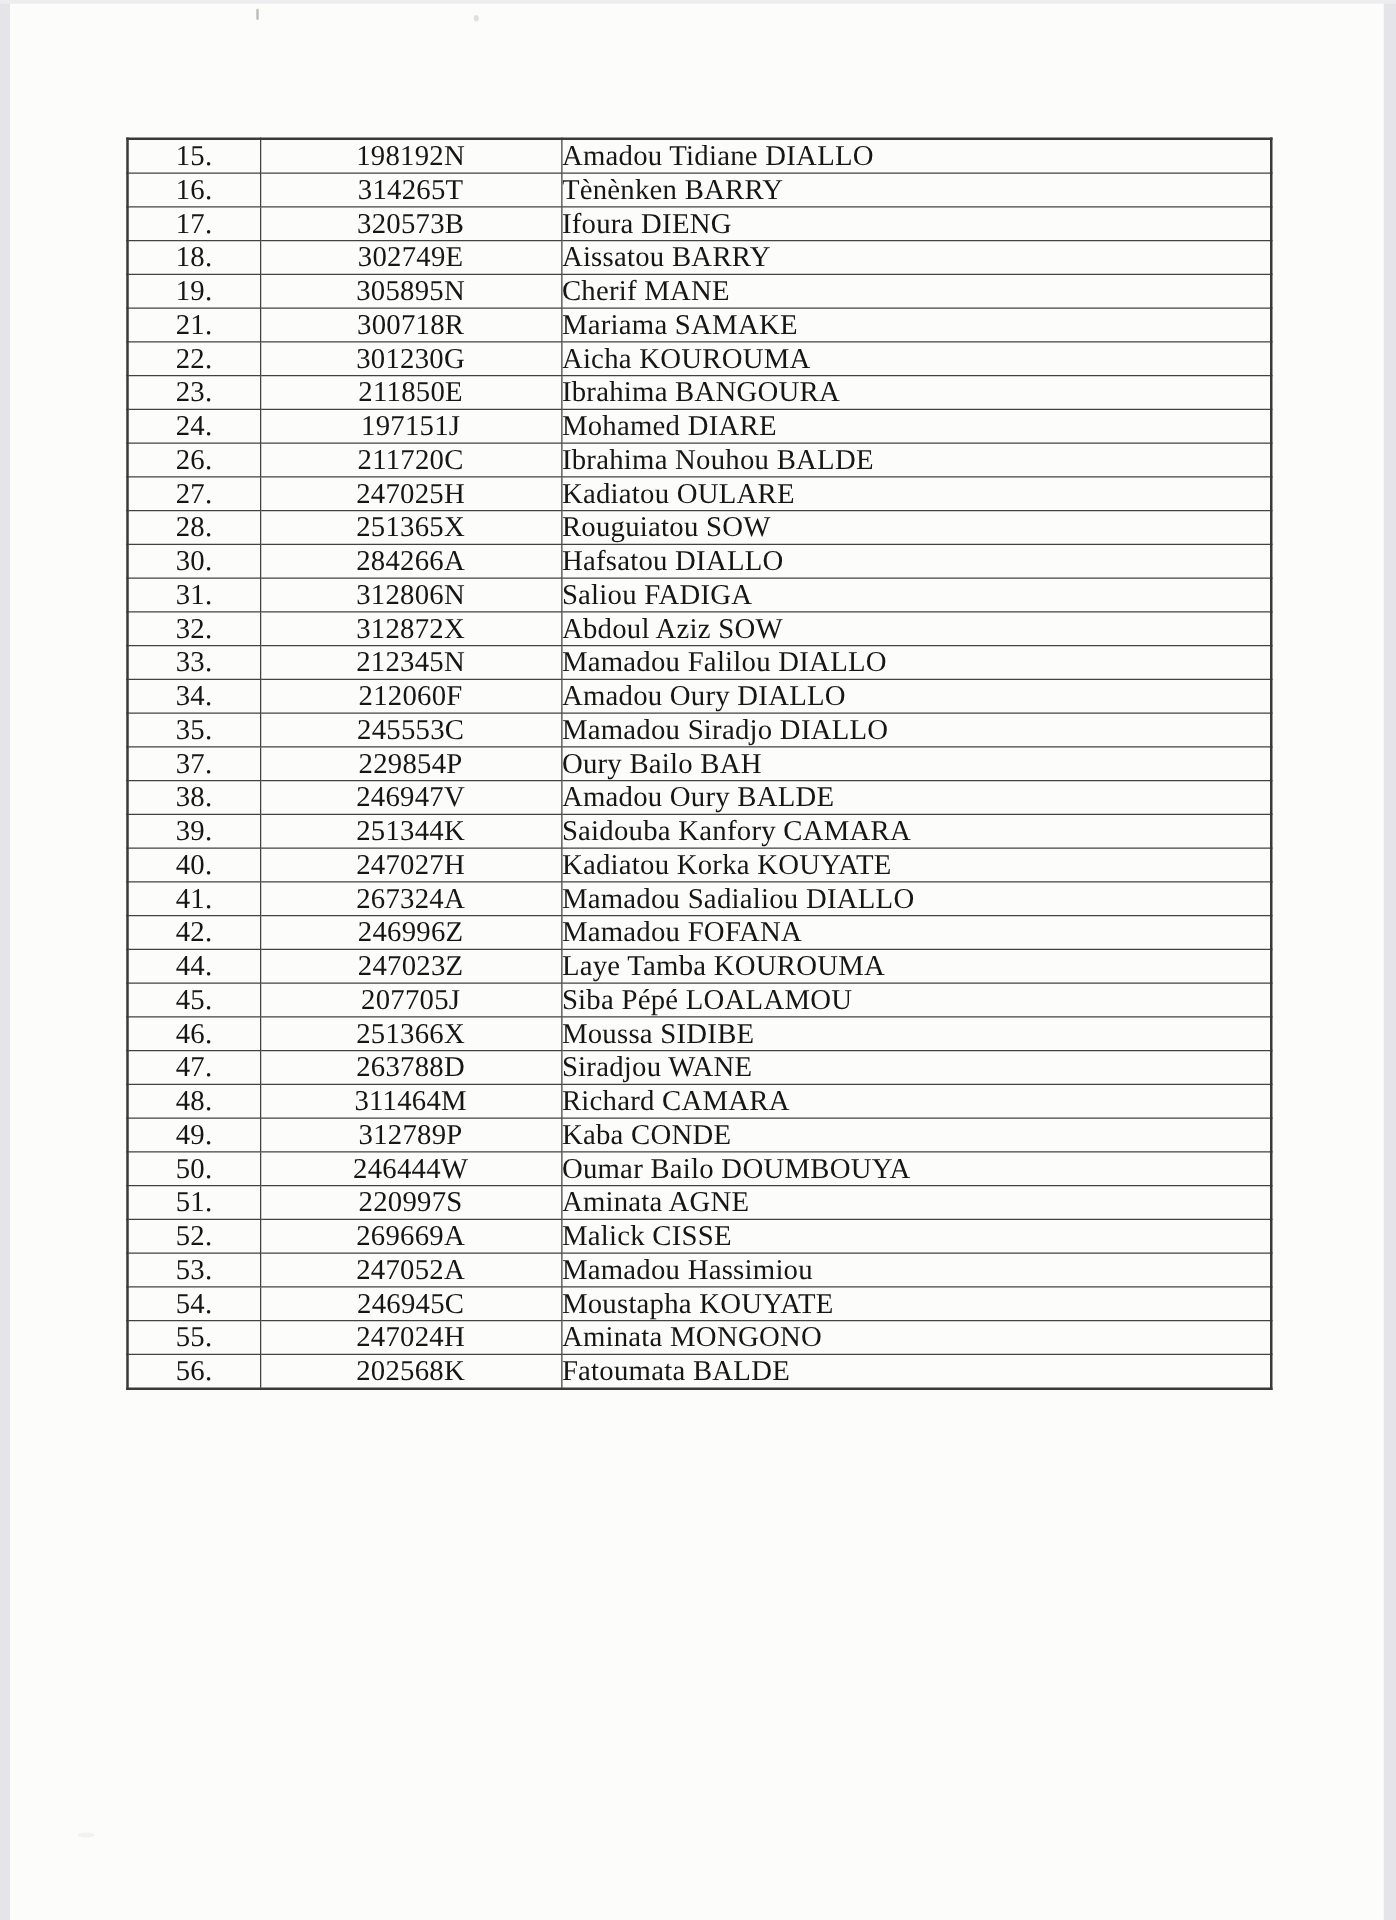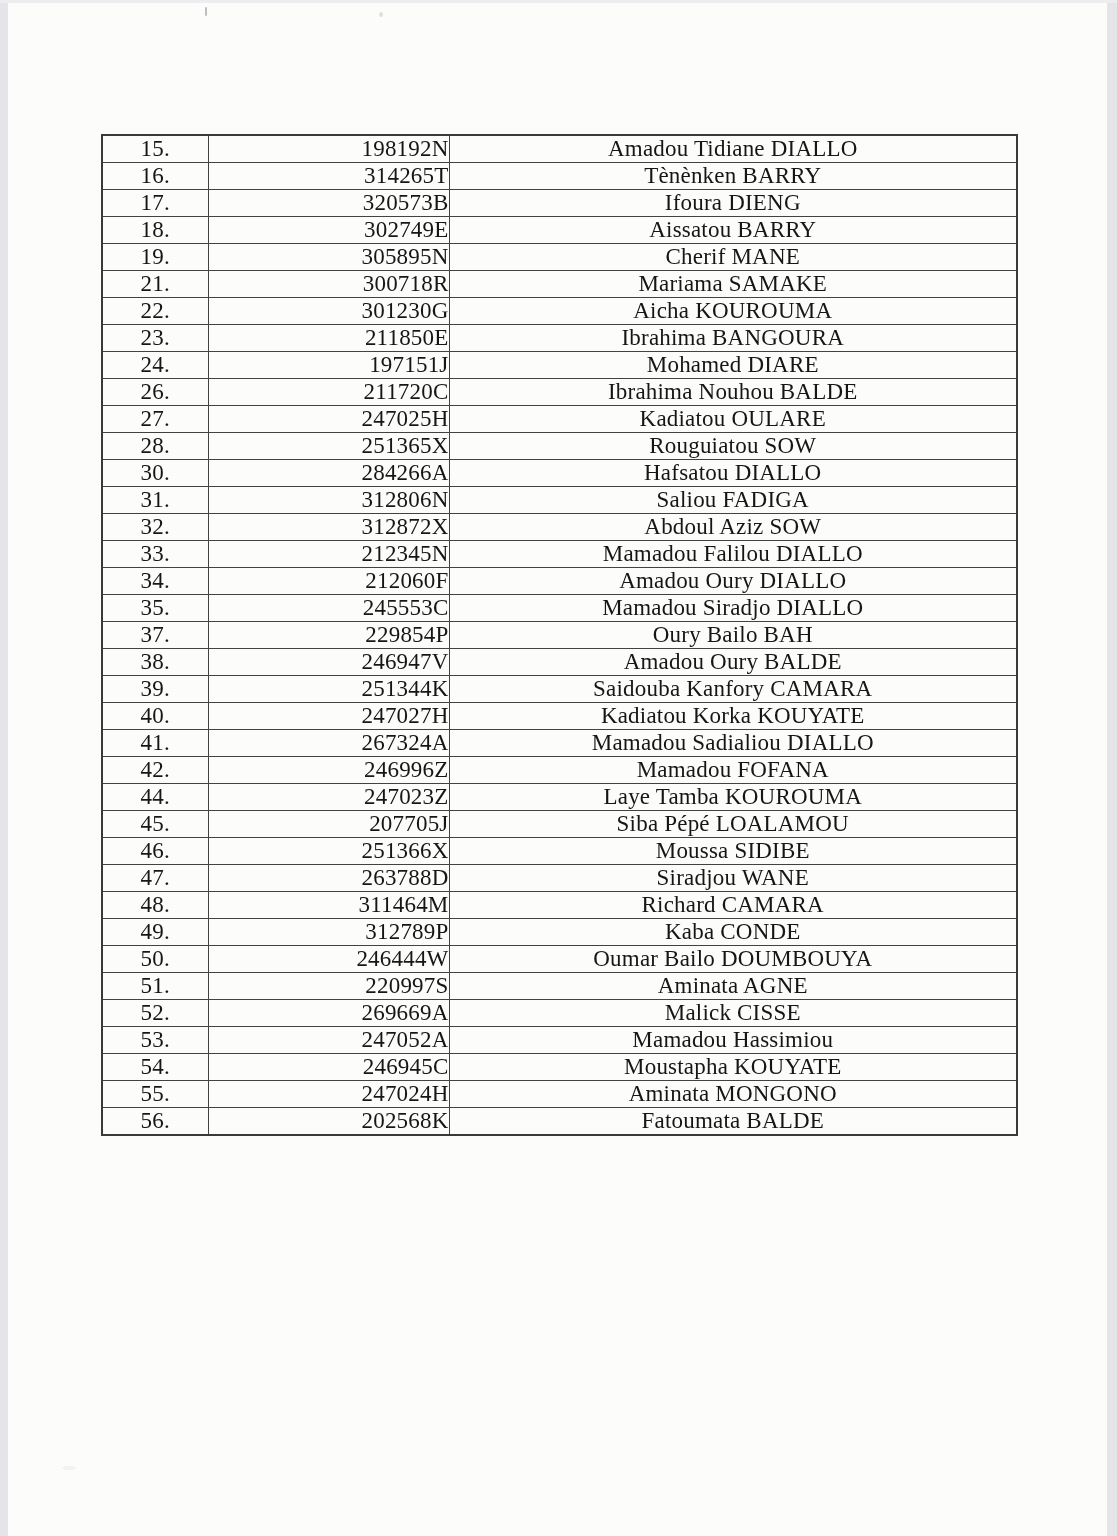--- a/index.html
+++ b/index.html
@@ -36,40 +36,40 @@
     border-radius: 1px;
   }
   .speck.s1 { left: 205px; top: 7px;  width: 2px; height: 9px; opacity: .75; }
   .speck.s2 { left: 379px; top: 12px; width: 4px; height: 5px; opacity: .35; border-radius: 50%; }
   .speck.s3 { left: 62px;  top: 1466px; width: 14px; height: 4px; opacity: .12; border-radius: 50%; }
 
   
   table.list {
     position: absolute;
     left: 101px;
-    top: 134px;
+    top: 110px;
     width: 917px;
     height: 999px;
     border-collapse: collapse;
     table-layout: fixed;
     border: 2.5px solid #3a3a3a;
   }
   table.list td {
     border: 1.6px solid #424242;
     font-size: 23px;
     color: #161616;
     vertical-align: middle;
     padding: 0;
     overflow: hidden;
     white-space: nowrap;
     letter-spacing: 0.2px;
   }
   td.col-no   { text-align: center; }
-  td.col-id   { text-align: right; padding-left: 9px; }
-  td.col-name { text-align: center; padding-left: 9px; }
+  td.col-id   { text-align: center; padding-left: 9px; }
+  td.col-name { text-align: left; padding-left: 9px; }
 </style>
 </head>
 <body>
 
 <div>
   <div class="edge left"></div>
   <div class="edge right"></div>
   <div class="edge-top"></div>
   <div class="speck s1"></div>
   <div class="speck s2"></div>

